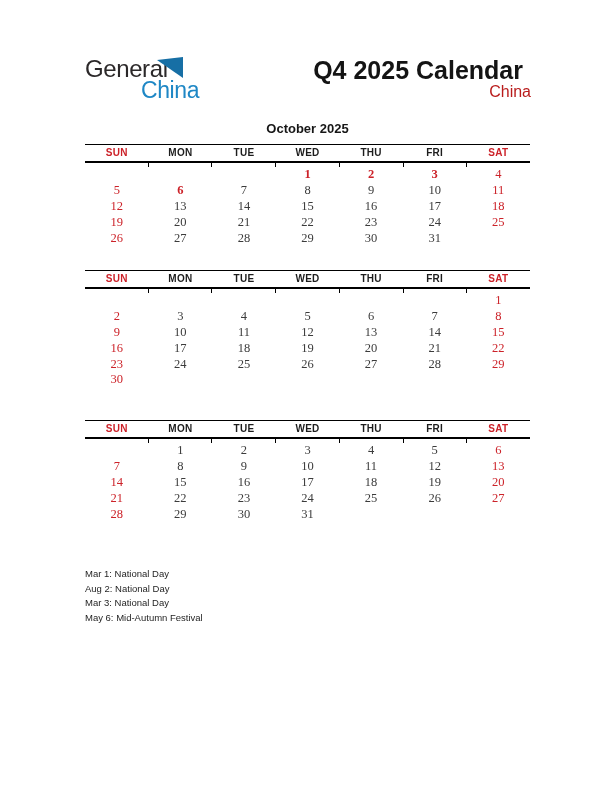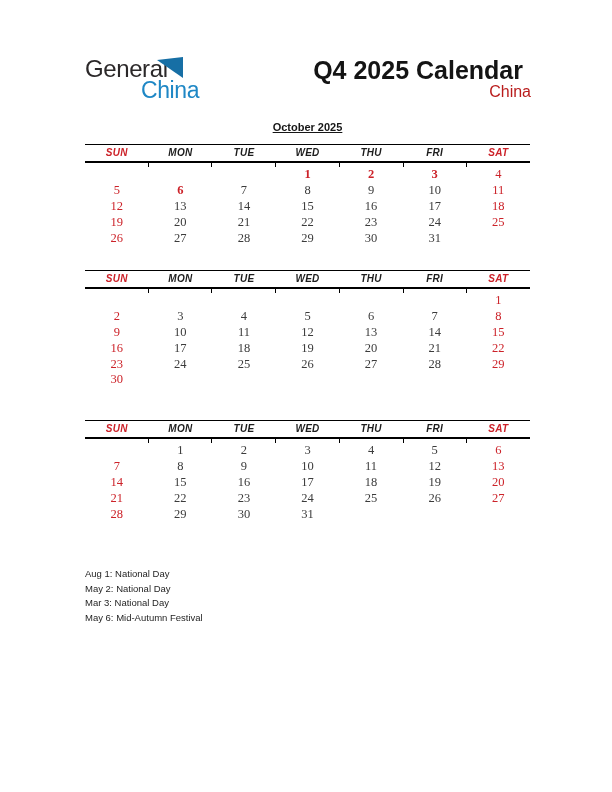--- a/index.html
+++ b/index.html
@@ -14,23 +14,23 @@
 
   
   .page-title{position:absolute;right:89px;top:56px;font-size:25px;font-weight:bold;color:#141414;white-space:nowrap;}
   .page-subtitle{position:absolute;right:81px;top:83px;font-size:16px;color:#b91c1c;}
 
   
   .month{position:absolute;left:85px;width:445px;}
   #calendars .month:nth-child(1){top:121px;}
   #calendars .month:nth-child(2){top:270px;}
   #calendars .month:nth-child(3){top:420px;}
-  .month-title{height:23px;text-align:center;font-size:11px;font-weight:bold;color:#161616;text-decoration:underline;}
+  .month-title{height:23px;text-align:center;font-size:13px;font-weight:bold;color:#161616;}
   .weekday-row{display:flex;border-top:1px solid #000;border-bottom:2px solid #000;padding:2px 0 3px 0;}
-  .wd{flex:1;text-align:center;font-size:10px;font-weight:bold;letter-spacing:0.3px;color:#1d1d1d;font-style:italic;}
+  .wd{flex:1;text-align:center;font-size:10px;font-weight:bold;letter-spacing:0.3px;color:#1d1d1d;}
   .wd.weekend{color:var(--red);}
   .tick-row{display:flex;height:4px;}
   .tick{flex:1;border-right:1px solid #000;}
   .tick:last-child{border-right:none;}
   .date-row{display:flex;height:15.8px;align-items:center;}
   .dc{flex:1;text-align:center;font-family:"Liberation Serif","DejaVu Serif",serif;font-size:12.5px;color:#3b3b3b;}
   .dc.weekend{color:var(--red);}
   .dc.holiday{color:var(--red);font-weight:bold;}
 
   
@@ -255,18 +255,18 @@
           <div class="dc">30</div>
           <div class="dc">31</div>
           <div class="dc"></div>
           <div class="dc"></div>
           <div class="dc"></div>
         </div>
       </section>
     </main>
 
   <footer id="holiday-list">
-      <div class="holiday-line">Aug 1: National Day</div>
-      <div class="holiday-line">May 2: National Day</div>
+      <div class="holiday-line">Mar 1: National Day</div>
+      <div class="holiday-line">Aug 2: National Day</div>
       <div class="holiday-line">Mar 3: National Day</div>
       <div class="holiday-line">May 6: Mid-Autumn Festival</div>
     </footer>
 </div>
 
 </body></html>

